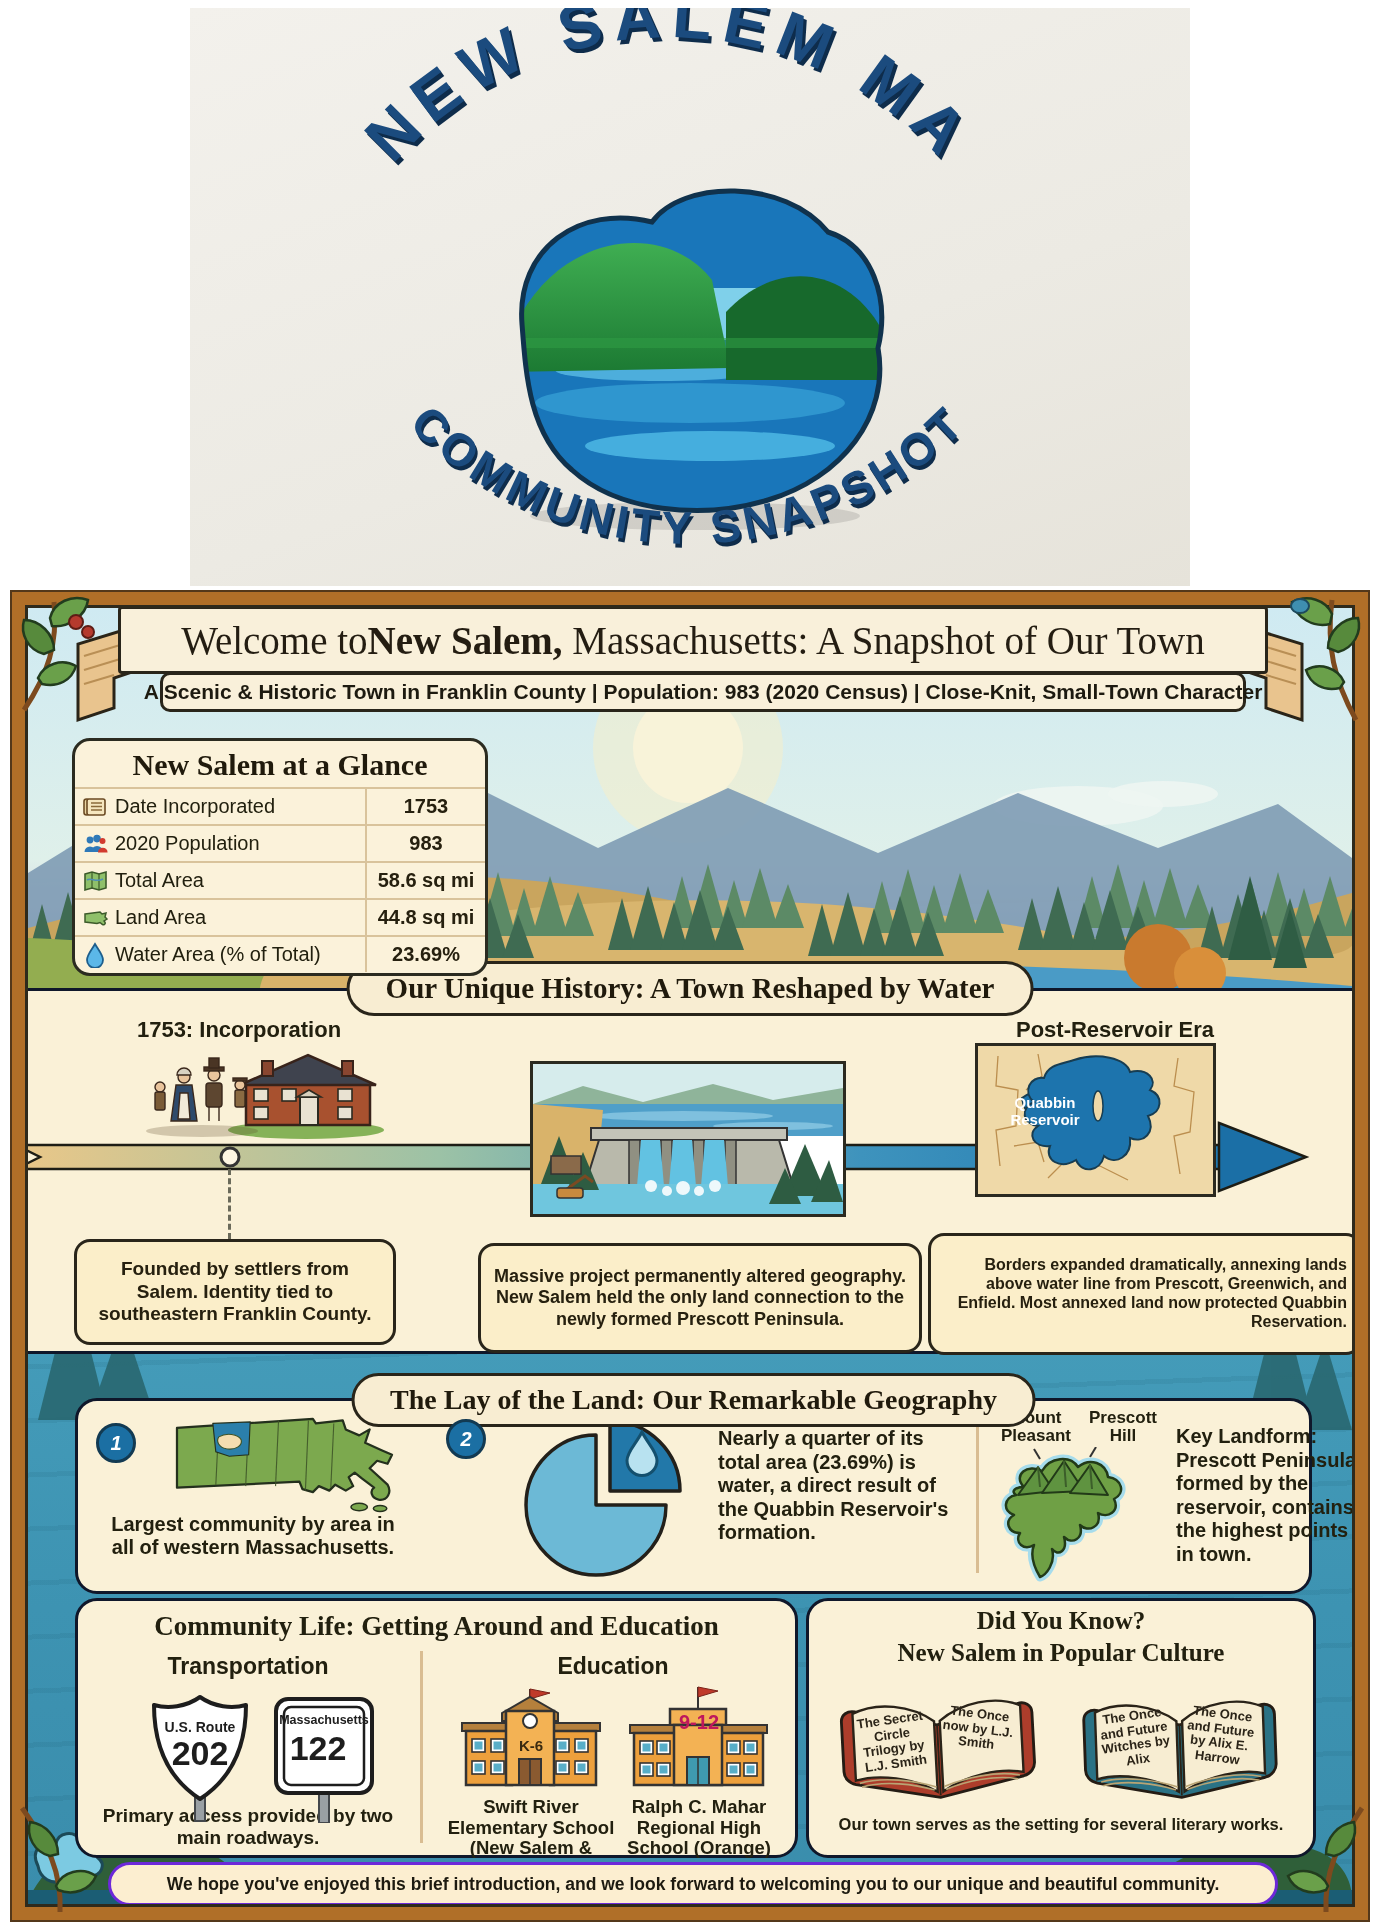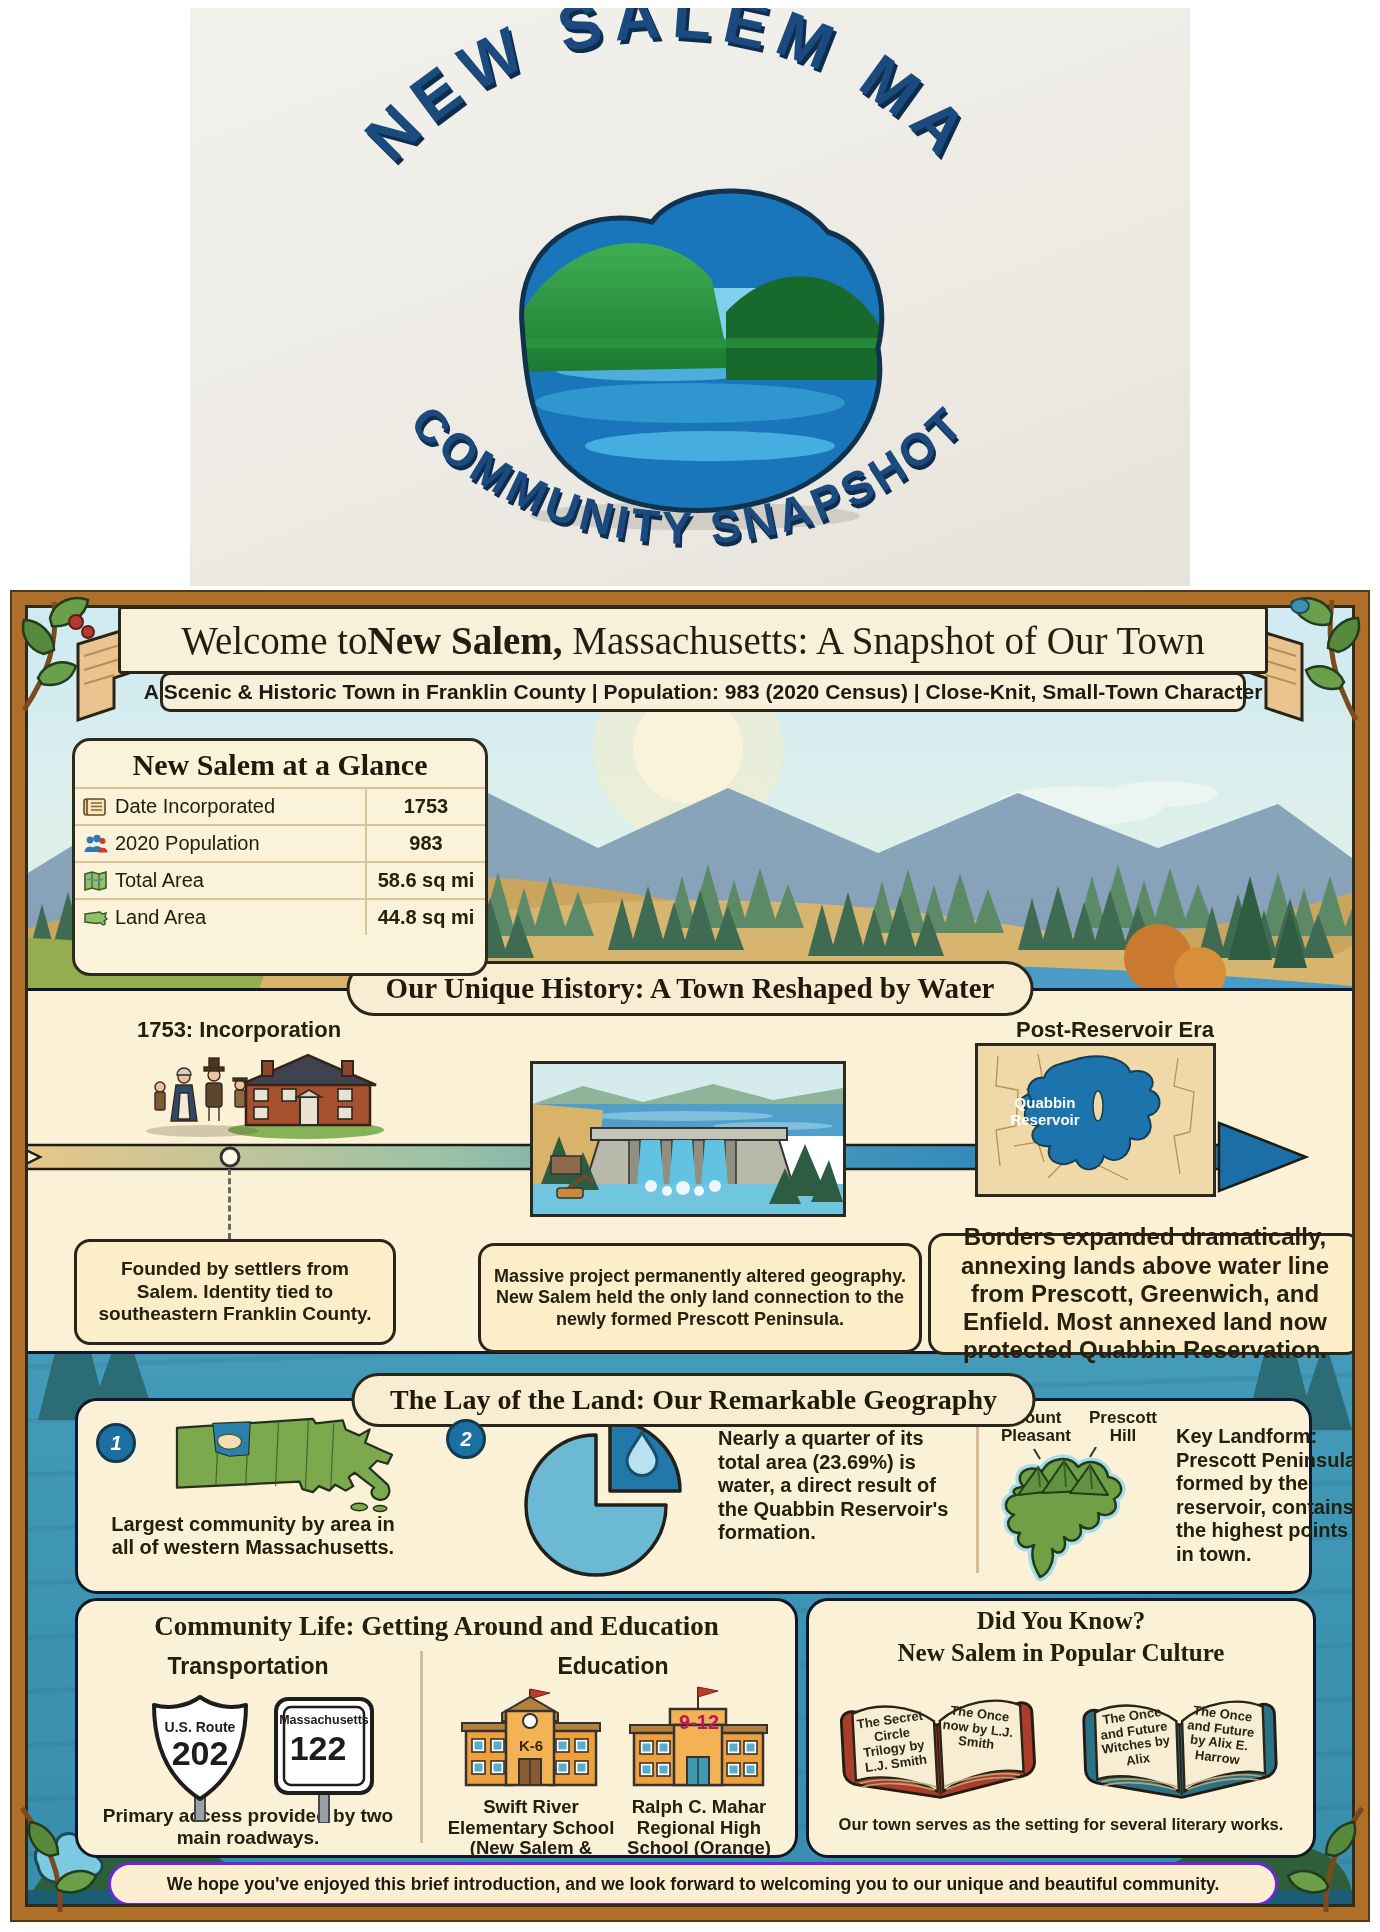--- a/index.html
+++ b/index.html
@@ -267,20 +267,29 @@
     </div>
     <div class="grow">
       <span class="ic">
         <svg width="26" height="26" viewBox="0 0 26 26">
             <path d="M3,9 L18,7 L20,9 L24,8 L23,12 L25,14 L22,16 C 24.5,18 22.5,20.5 20.5,19.5 L18,17.5 L15,18.5 L3,17 Z" fill="#8fc06a" stroke="#3c5a2a" stroke-width="1.5"></path>
           </svg>
       </span>
       <span class="lb">Land Area</span>
       <span class="vl">44.8 sq mi</span>
     </div>
+    <div class="grow">
+      <span class="ic">
+        <svg width="26" height="26" viewBox="0 0 26 26">
+            <path d="M13,2 C 17,9 21,13 21,18 A 8,8 0 1 1 5,18 C 5,13 9,9 13,2 Z" fill="#5bb7e8" stroke="#1d5e8c" stroke-width="1.8"></path>
+          </svg>
+      </span>
+      <span class="lb">Water Area (% of Total)</span>
+      <span class="vl">23.69%</span>
+    </div>
   </div>
 
   <div class="panel" style="left:16px;top:398px;width:1328px;height:360px;border-left:none;border-right:none;left:0;width:1360px;">
     <div class="pill" style="top:-30px;font-size:29px;">Our Unique History: A Town Reshaped by Water</div>
 
     <div class="h-sans" style="left:64px;top:26px;width:330px;font-size:22px;">1753: Incorporation</div>
     <svg class="abs" style="left:84px;top:54px;z-index:11;" width="300" height="95" viewBox="0 0 300 95">
       <ellipse cx="212" cy="85" rx="78" ry="9" fill="#86b258"></ellipse>
       <rect x="152" y="38" width="124" height="42" fill="#a8512f" stroke="#38231a" stroke-width="2.5"></rect>
       <polygon points="146,40 214,10 282,40" fill="#3f434e" stroke="#38231a" stroke-width="2.5"></polygon>
@@ -384,21 +393,21 @@
           <path d="M200,12 L196,40 L216,46 L212,86 L196,90 L202,128"></path>
           <path d="M70,132 L90,112 L122,120 L150,134"></path>
           <path d="M36,100 L60,96 L66,116"></path>
         </g>
         <path d="M44,52 C 60,40 80,44 88,52 C 96,60 92,72 78,76 C 62,80 46,70 44,52 Z" fill="#1d74ad" stroke="#173d52" stroke-width="2"></path>
         <path d="M96,14 C 120,6 148,12 152,26 C 170,22 180,34 172,44 C 186,50 184,66 170,70 C 178,86 166,98 152,92 C 154,110 138,120 126,110 C 122,126 104,128 98,114 C 82,124 66,114 72,100 C 56,102 48,88 60,80 C 44,78 42,62 56,56 C 44,46 52,30 66,32 C 70,18 84,18 96,14 Z" fill="#1d74ad" stroke="#173d52" stroke-width="2"></path>
         <ellipse cx="120" cy="60" rx="5" ry="15" fill="#efd9a8" stroke="#173d52" stroke-width="1.5"></ellipse>
       </svg>
     </div>
     <div class="overlay-label" style="left:990px;top:104px;width:90px;color:#ffffff;font-size:15px;line-height:1.1;">Quabbin Reservoir</div>
-    <div class="callout" style="left:918px;top:242px;width:404px;height:104px;font-size:24px;">Borders expanded dramatically, annexing lands above water line from Prescott, Greenwich, and Enfield. Most annexed land now protected Quabbin Reservation.</div>
+    <div class="callout" style="left:918px;top:242px;width:404px;height:104px;font-size:16px;text-align:right;">Borders expanded dramatically, annexing lands above water line from Prescott, Greenwich, and Enfield. Most annexed land now protected Quabbin Reservation.</div>
   </div>
 
   <div class="panel rounded" style="left:65px;top:808px;width:1231px;height:190px;">
     <div class="pill" style="top:-28px;font-size:28px;">The Lay of the Land: Our Remarkable Geography</div>
     <div class="badge" style="left:18px;top:22px;">1</div>
     <svg class="abs" style="left:58px;top:6px;z-index:11;" width="300" height="112" viewBox="0 0 320 150">
       <path d="M14,28 L196,16 L200,22 L236,18 L240,30 L258,38 L272,30 L266,48 L288,58 L302,64 L296,76 L282,72 L272,82 L296,104 C 302,114 296,126 284,124 C 274,122 272,112 278,108 L262,96 L252,88 L244,94 L250,106 L240,112 L226,104 L218,112 L204,106 L196,114 L182,110 L178,100 L14,108 Z" fill="#7ca94e" stroke="#24301d" stroke-width="3" stroke-linejoin="round"></path>
       <ellipse cx="258" cy="134" rx="11" ry="5" fill="#7ca94e" stroke="#24301d" stroke-width="2"></ellipse>
       <ellipse cx="286" cy="136" rx="9" ry="4" fill="#7ca94e" stroke="#24301d" stroke-width="2"></ellipse>
       <g stroke="#3c5227" stroke-width="1.5" opacity="0.85" fill="none">

